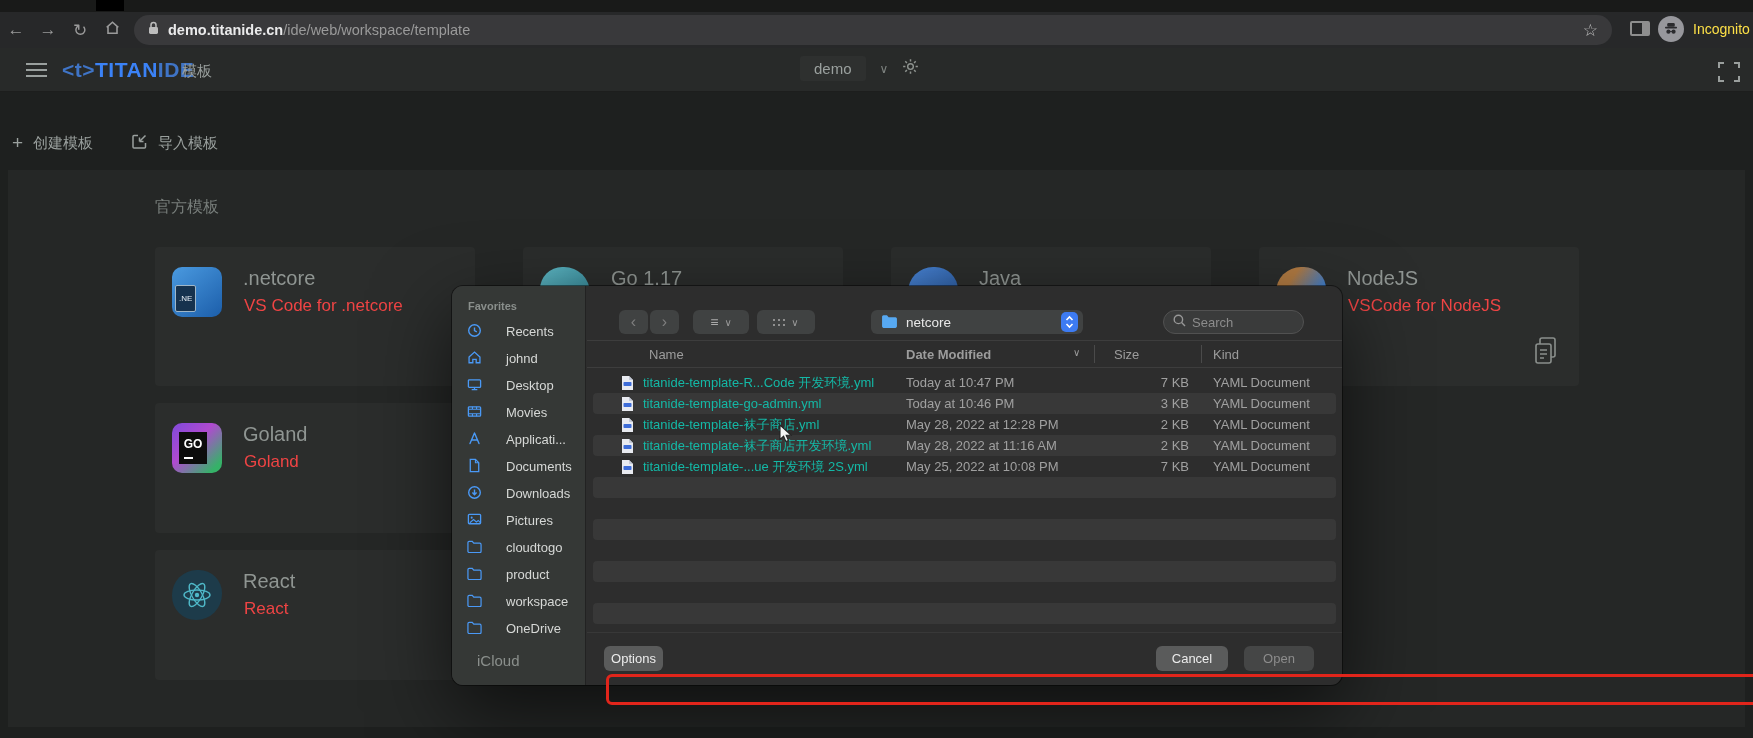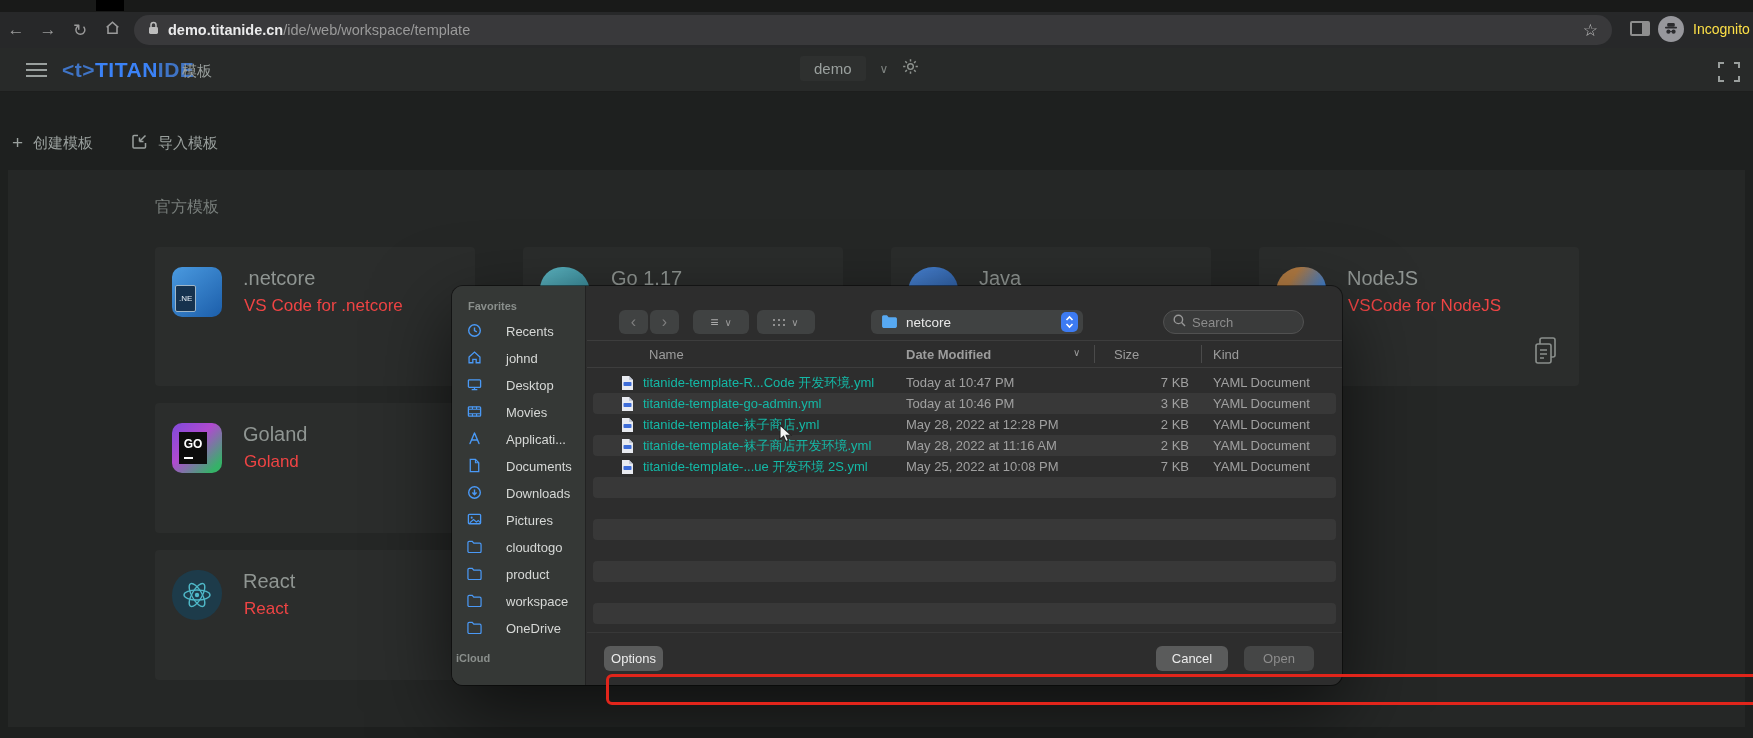--- a/index.html
+++ b/index.html
@@ -56,21 +56,21 @@
 .gobadge::after{content:"";position:absolute;left:5px;bottom:5px;width:9px;height:2px;background:#fff}
 .ic-python{background:linear-gradient(135deg,#3a76c4 55%,#d8b84a)}
 .ic-react{background:#1d3b4a;border-radius:50% 46% 52% 48%;display:flex;align-items:center;justify-content:center}
 
 
 .dialog{position:absolute;left:452px;top:286px;width:890px;height:399px;background:#2d2d2d;border-radius:11px;box-shadow:0 28px 80px rgba(0,0,0,.62),0 0 0 1px rgba(0,0,0,.45);z-index:20}
 .dsidebar{position:absolute;left:0;top:0;bottom:0;width:134px;background:#353836;border-right:1px solid #222;border-radius:11px 0 0 11px;overflow:hidden}
 .sbhead{margin:14px 0 6px 16px;font-size:11px;font-weight:bold;color:#8a8f8c}
 .sbitem{display:flex;align-items:center;gap:24px;height:27px;padding-left:15px;color:#d6d8d6;font-size:13px;white-space:nowrap;overflow:hidden;cursor:pointer}
 .sbitem svg{flex:0 0 auto}
-.sbfoot{margin:10px 0 0 4px;font-size:11px;font-weight:bold;color:#8a8f8c}
+.sbfoot{margin:10px 0 0 25px;font-size:15px;font-weight:normal;color:#8a8f8c}
 .dcontent{position:absolute;left:135px;right:0;top:0;bottom:0}
 .tbtn{position:absolute;top:24px;height:24px;background:#404242;border-radius:6px;color:#8f8f8f;display:flex;align-items:center;justify-content:center;font-size:14px;cursor:pointer}
 .navchev{color:#7e7e7e;font-size:16px}
 .ddchev{color:#9a9a9a;font-size:10px;margin-left:6px}
 .listglyph{font-size:14px;color:#aaa}
 .gridglyph{width:2px;height:2px;background:#aaa;border-radius:1px;box-shadow:5px 0 0 #aaa,10px 0 0 #aaa,0 5px 0 #aaa,5px 5px 0 #aaa,10px 5px 0 #aaa;margin:-4px 10px 0 0}
 .locpill{left:284px;width:212px;justify-content:flex-start;padding-left:10px}
 .loclabel{color:#e8e8e8;font-size:13.5px;margin-left:8px}
 .stepper{position:absolute;right:5px;top:2px;width:17px;height:20px;background:#3d7bf2;border-radius:5px;display:flex;align-items:center;justify-content:center}
 .searchpill{left:576px;width:141px;background:#3a3b3b;border:1px solid #515151;border-radius:13px;justify-content:flex-start;padding-left:9px}

